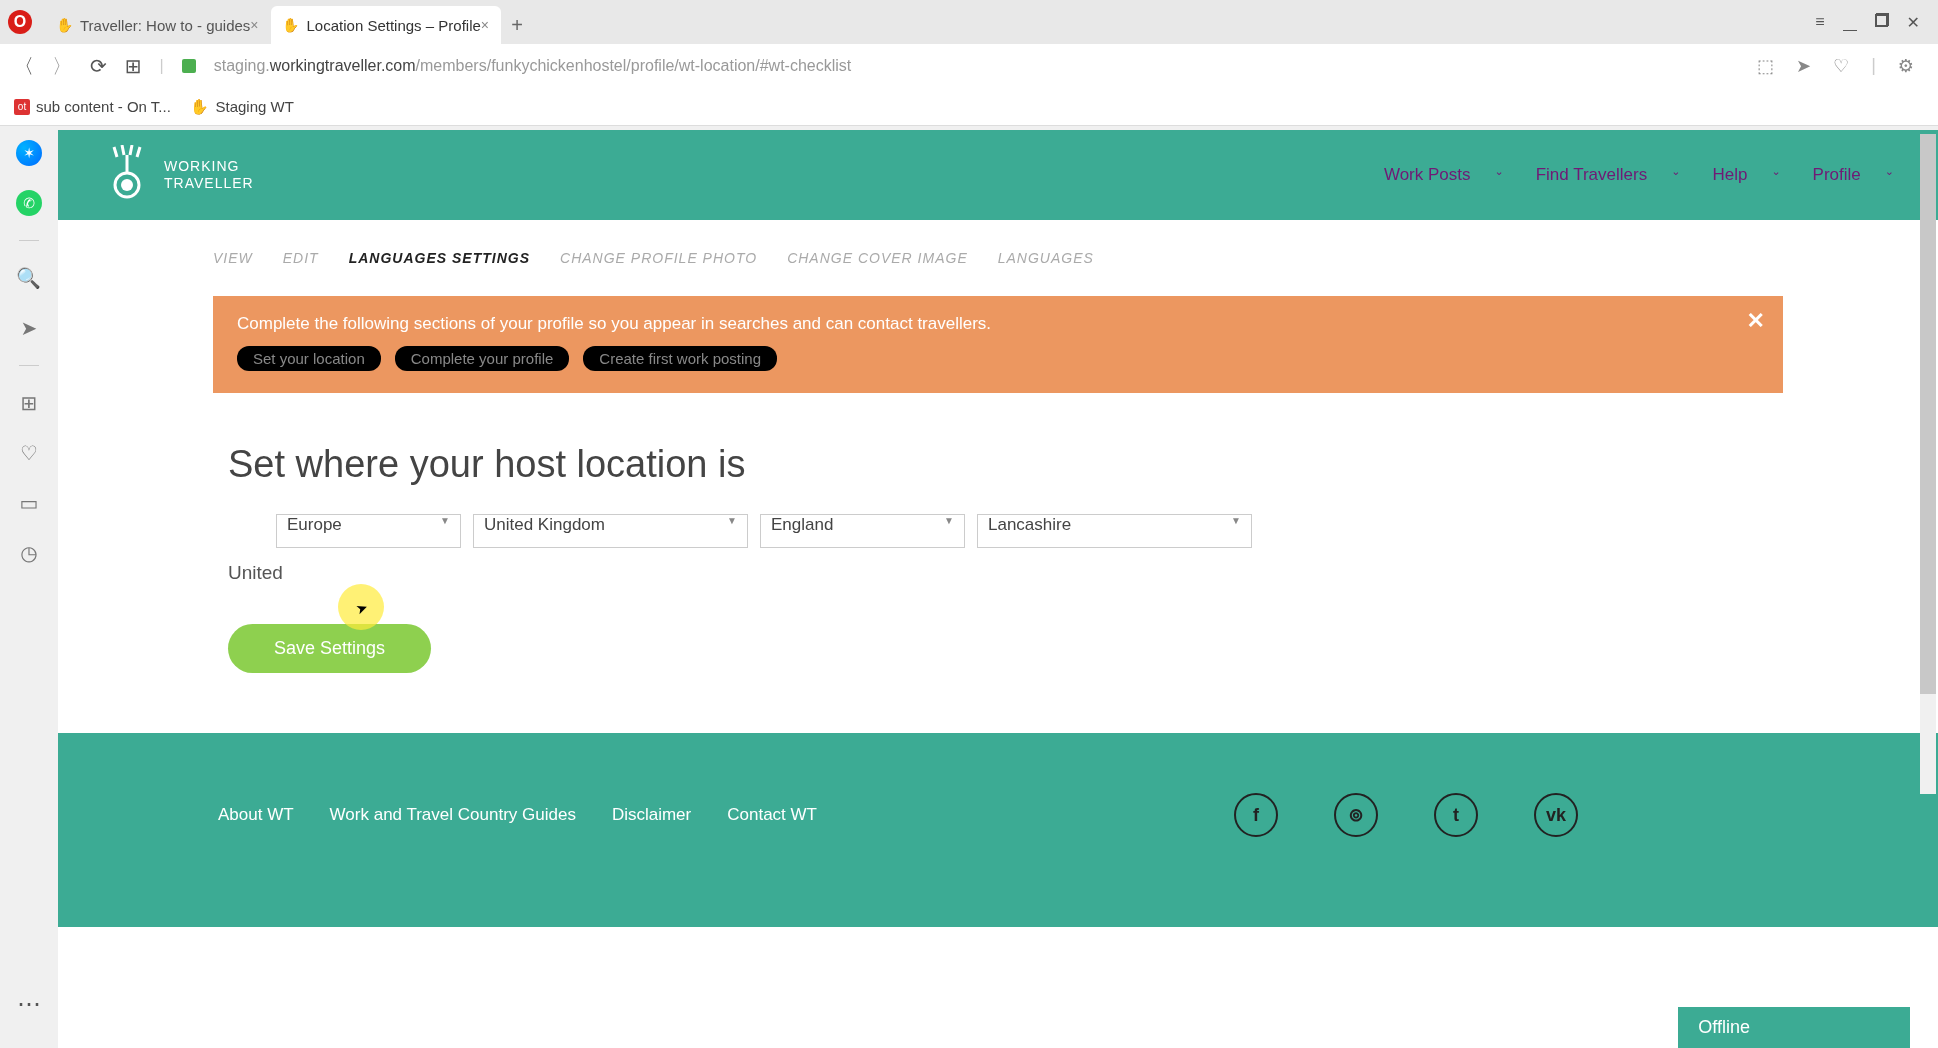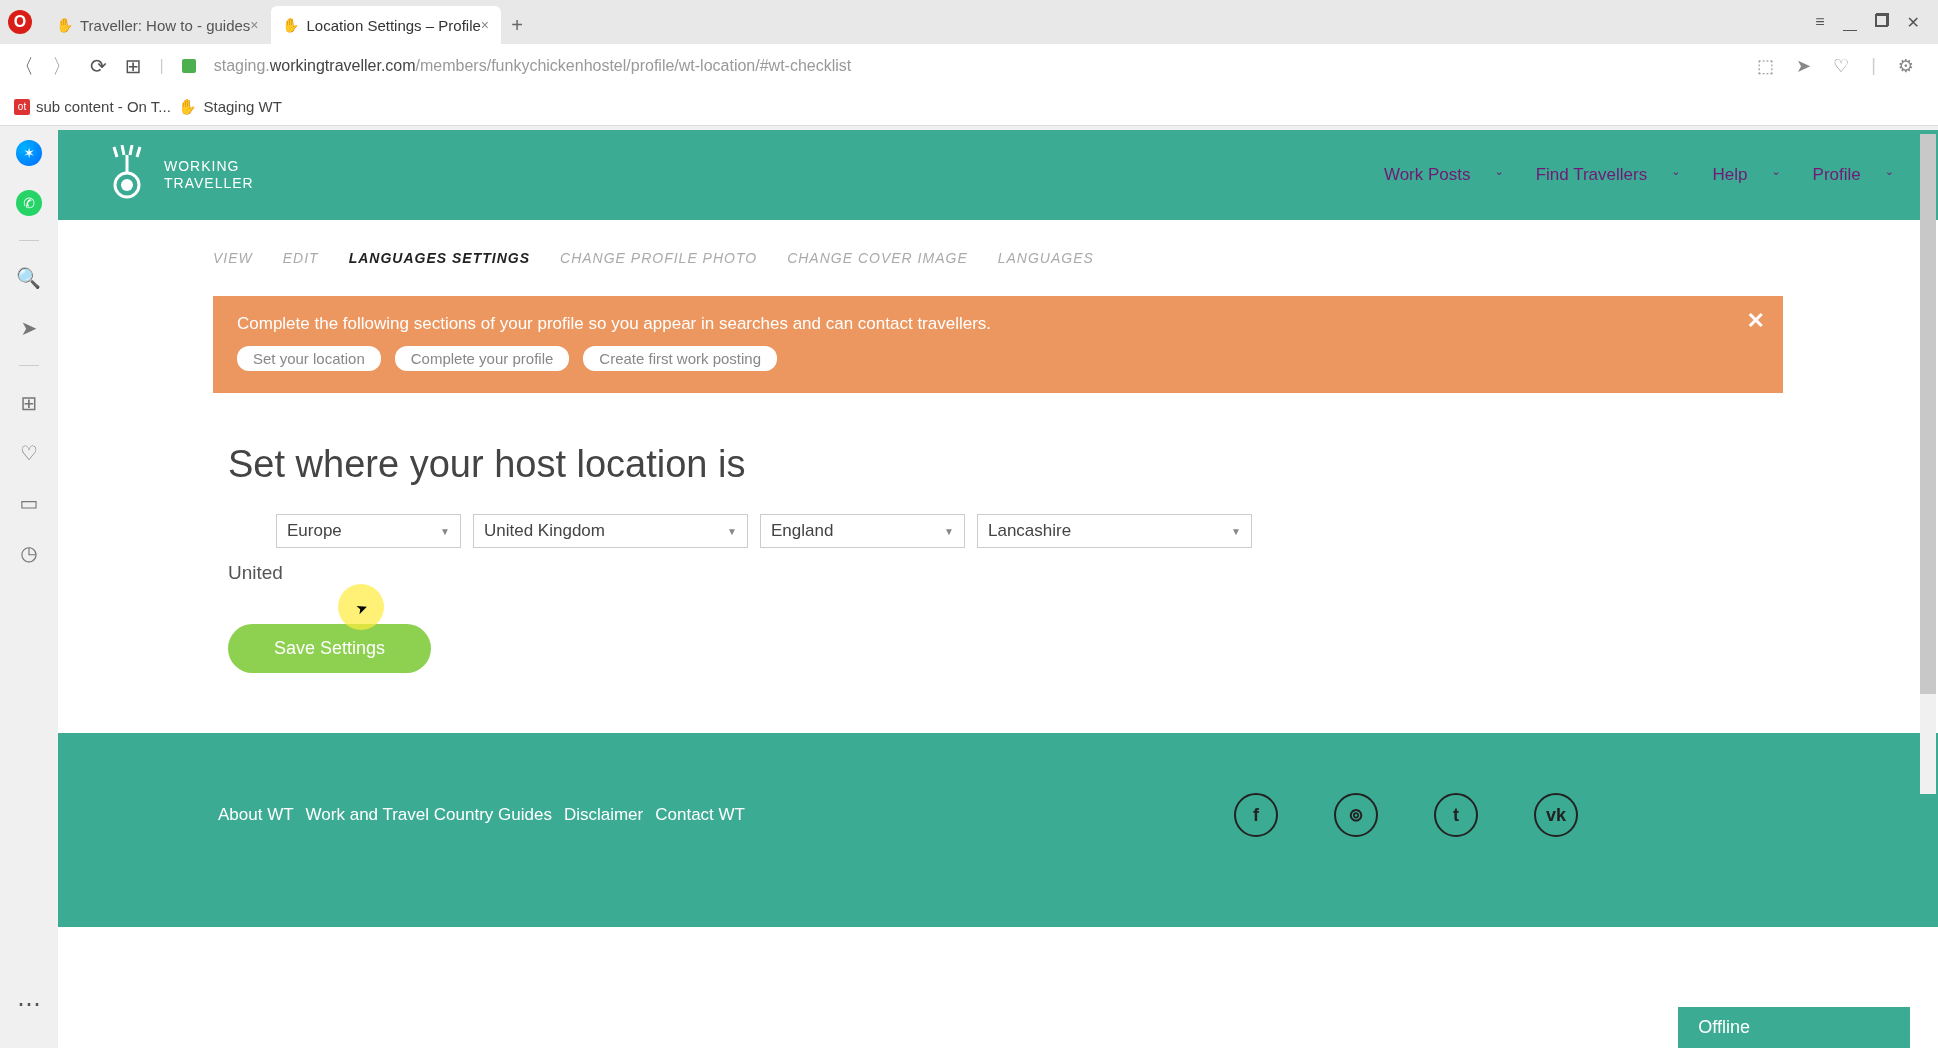--- a/index.html
+++ b/index.html
@@ -25,21 +25,21 @@
 .win-dsq::before{top:0;right:0;} .win-dsq::after{bottom:0;left:0;background:#e8e8e8;}
 
 .addr-bar { height: 44px; display: flex; align-items: center; padding: 0 14px; background: #fff; gap: 18px; }
 .nav-arrow { color: #999; font-size: 20px; }
 .nav-arrow.enabled { color: #555; }
 .lock-icon { width:14px;height:14px;background:#4caf50;border-radius:2px;display:inline-block;}
 .url { font-size: 16px; color: #999; flex: 1; }
 .url .dom { color: #444; }
 .addr-right { display: flex; gap: 22px; color: #888; font-size: 18px; padding-right:10px;}
 
-.bookmarks-bar { height: 38px; display: flex; align-items: center; padding: 0 14px; background: #fff; gap: 8px; border-bottom: 1px solid #ddd;}
+.bookmarks-bar { height: 38px; display: flex; align-items: center; padding: 0 14px; background: #fff; gap: 20px; border-bottom: 1px solid #ddd;}
 .bm-item { display: flex; align-items: center; gap: 6px; font-size: 15px; color: #444; }
 .bm-icon-red { width:16px;height:16px;background:#d33;border-radius:2px;display:inline-block;color:#fff;font-size:10px;text-align:center;line-height:16px;}
 
 
 .left-rail { position: absolute; left: 0; top: 130px; bottom: 0; width: 58px; background: #f0f0f0; display: flex; flex-direction: column; align-items: center; padding-top: 10px; gap: 24px; }
 .rail-icon { width: 26px; height: 26px; display:flex;align-items:center;justify-content:center;font-size:20px;color:#777;}
 .rail-messenger { background: radial-gradient(circle at 30% 30%, #00b2ff, #006aff); border-radius:50%; color:#fff; font-size:14px;}
 .rail-whatsapp { background:#25d366;border-radius:50%;color:#fff;font-size:14px;}
 .rail-sep { width:20px;height:1px;background:#ccc; }
 .rail-bottom { margin-top: auto; margin-bottom: 30px; font-size:24px; color:#555;}
@@ -59,40 +59,40 @@
 
 
 .prof-tabs { padding: 30px 60px 20px 155px; display:flex; gap:30px; }
 .prof-tab { color:#aaa; font-size:14px; letter-spacing:1px; font-weight:500;font-style:italic; }
 .prof-tab.active { color:#222; font-weight:600; }
 
 
 .notice { margin: 10px 155px 30px 155px; background:#ec9760; padding: 18px 19px 22px 24px; position:relative; }
 .notice-text { color:#fff; font-size:17px; margin-bottom:12px; }
 .notice-pills { display:flex; gap:14px; }
-.pill { background:#ffffff; color:#888; font-size:15px; padding:4px 16px; border-radius:12px; }
+.pill { background:#000000; color:#888; font-size:15px; padding:4px 16px; border-radius:12px; }
 .notice-close { position:absolute; top:12px; right:18px; color:#fff; font-size:22px; font-weight:bold; }
 
 
 .form-area { padding: 20px 170px 60px 170px; }
 .form-title { font-size:38px; color:#444; font-weight:300; margin-bottom:28px; }
 .selects-row { display:flex; gap:12px; margin-left:48px; }
-.sel { border:1px solid #ccc; background:#fff; height:34px; display:flex; align-items:center; padding:0 10px; font-size:17px; color:#444; position:relative; }
+.sel { border:1px solid #ccc; background:#fff; height:34px; display:flex; padding:0 10px; font-size:17px; color:#444; position:relative; }
 .sel .tri { margin-left:auto; font-size:10px; color:#888; }
 .sel-1 { width:185px; } .sel-2 { width:275px; } .sel-3 { width:205px; } .sel-4 { width:275px; }
 .addr-row { display:flex; align-items:center; gap:8px; margin-top:14px; }
 .addr-label { font-size:19px; color:#555; }
 .addr-input { border:1.5px solid #6bb5d8; height:40px; width:378px; padding:0 12px; font-size:18px; color:#333; outline:none; }
 .save-btn { margin-top:40px; background:#8ed04f; color:#fff; border:none; border-radius:25px; padding:14px 46px; font-size:18px; position:relative; }
 .cursor-highlight { position:absolute; width:46px; height:46px; background:rgba(255,235,59,0.7); border-radius:50%; left:110px; top:0px;}
 .cursor-arrow { position:absolute; left:128px; top:16px; font-size:14px; color:#000; transform:rotate(-20deg);}
 
 
 .footer { background:#3cab94; padding: 60px 160px 90px 160px; display:flex; align-items:center; color:#fff; }
-.foot-links { display:flex; gap:12px; font-size:17px; }
+.foot-links { display:flex; gap:36px; font-size:17px; }
 .foot-social { margin-left:auto;margin-right:200px; display:flex; gap:56px; }
 .soc-circ { width:44px;height:44px;border:2.5px solid #222;border-radius:50%;display:flex;align-items:center;justify-content:center;color:#222;font-weight:bold;font-size:18px;}
 
 .offline-bar { position:absolute; bottom:0; right:28px; background:#3cab94; color:#fff; padding:10px 160px 10px 20px; font-size:18px; }
 
 
 .sbar { position:absolute; right:2px; top:134px; width:16px; height:660px; background:#f0f0f0;}
 .sbar-thumb { position:absolute; right:2px; top:134px; width:16px; height:560px; background:#c8c8c8;}
 </style>
 </head>

